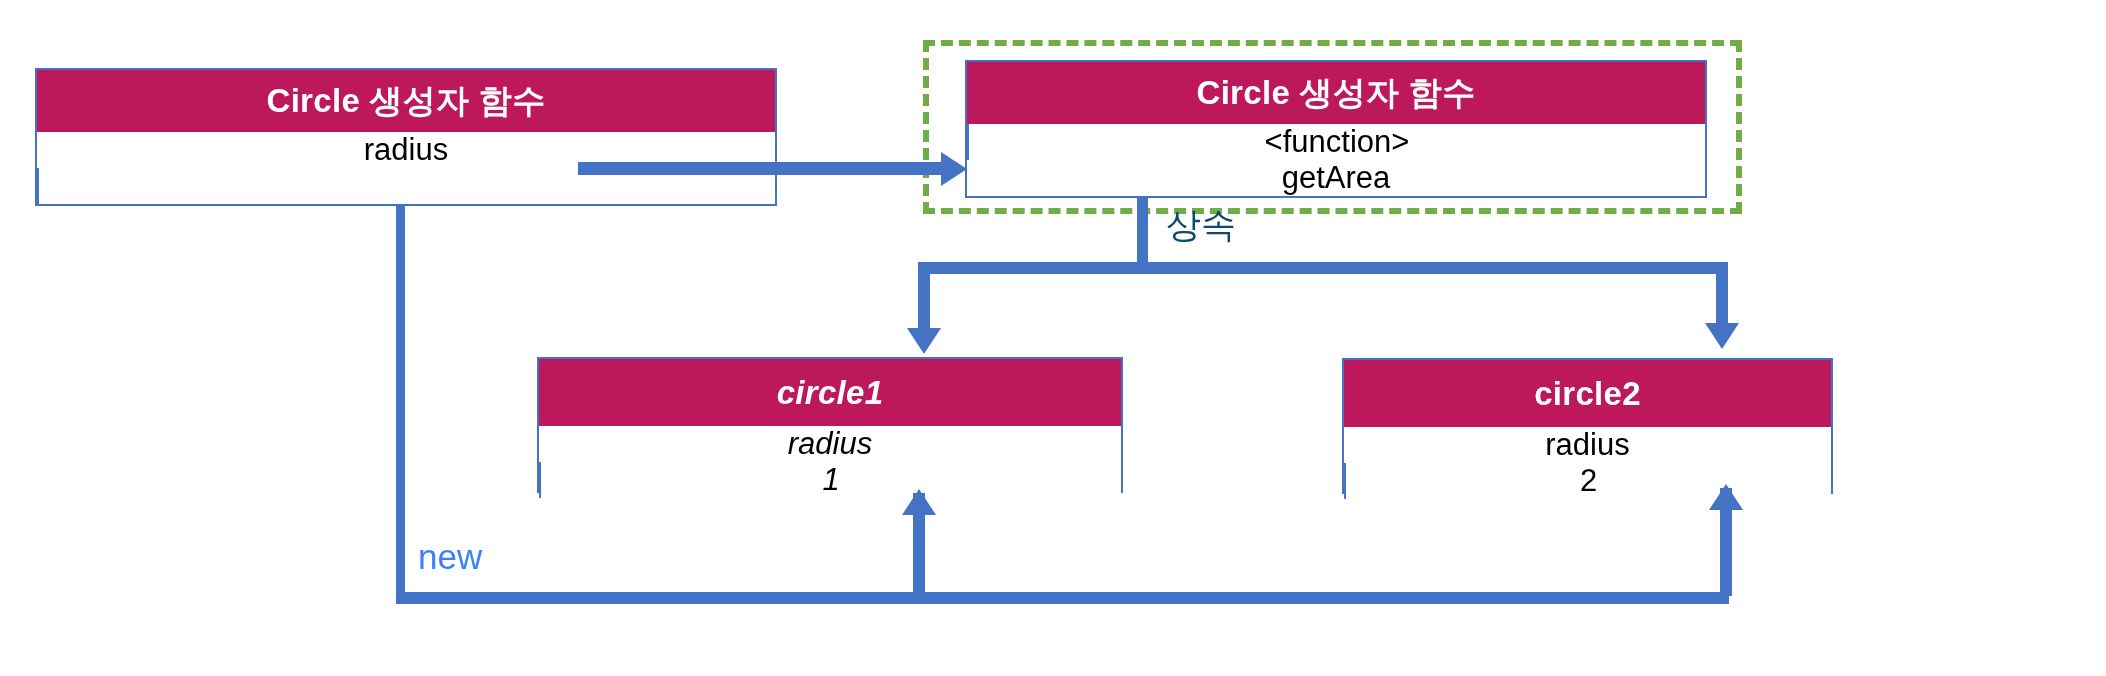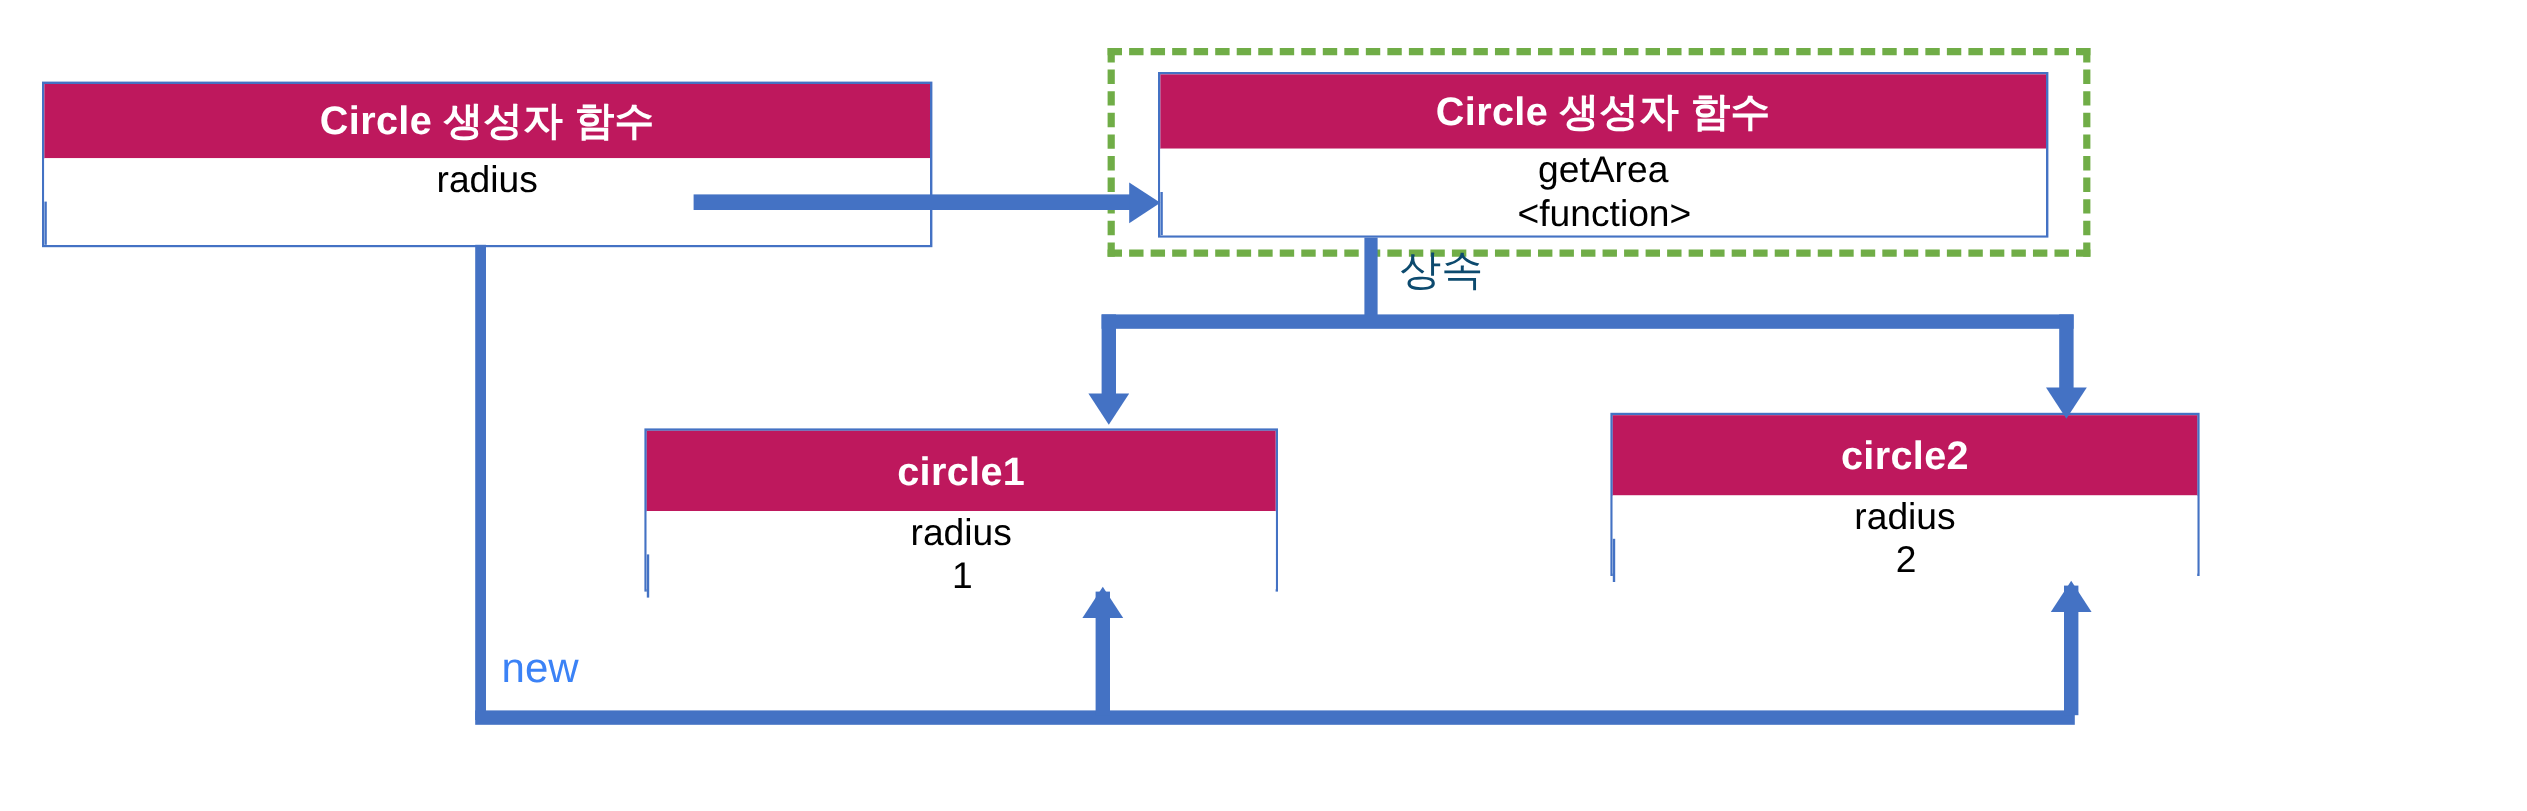--- a/index.html
+++ b/index.html
@@ -58,26 +58,26 @@
   #box-ctor-left  { left: 35px;  top: 68px;  width: 742px; height: 138px; }
   #box-ctor-left .hdr  { height: 62px; font-size: 33px; }
   #box-ctor-left .body { height: 72px; }
   #box-ctor-left .cell { font-size: 31px; }
 
   #box-ctor-proto { left: 965px; top: 60px;  width: 742px; height: 138px; }
   #box-ctor-proto .hdr  { height: 62px; font-size: 33px; }
   #box-ctor-proto .body { height: 72px; }
   #box-ctor-proto .cell { font-size: 31px; }
 
-  #box-circle1 { left: 537px; top: 357px; width: 528px; height: 136px; }
+  #box-circle1 { left: 537px; top: 357px; width: 586px; height: 136px; font-style: italic; }
   #box-circle1 .hdr  { height: 67px; font-size: 33px; }
   #box-circle1 .body { height: 65px; }
   #box-circle1 .cell { font-size: 31px; }
 
-  #box-circle2 { left: 1342px; top: 344px; width: 491px; height: 136px; }
+  #box-circle2 { left: 1342px; top: 358px; width: 491px; height: 136px; }
   #box-circle2 .hdr  { height: 67px; font-size: 33px; }
   #box-circle2 .body { height: 65px; }
   #box-circle2 .cell { font-size: 31px; }
 
   
   #proto-region {
     position: absolute;
     left: 923px;
     top: 40px;
     width: 819px;
@@ -169,22 +169,22 @@
     <div class="hdr">Circle 생성자 함수</div>
     <div class="body">
       <div class="cell">radius</div>
       <div class="cell sep"></div>
     </div>
   </div>
 
   <div class="objbox" id="box-ctor-proto">
     <div class="hdr">Circle 생성자 함수</div>
     <div class="body">
+      <div class="cell sep">&lt;function&gt;</div>
       <div class="cell">getArea</div>
-      <div class="cell sep">&lt;function&gt;</div>
     </div>
   </div>
 
   <div class="objbox" id="box-circle1">
     <div class="hdr">circle1</div>
     <div class="body">
       <div class="cell">radius</div>
       <div class="cell sep">1</div>
     </div>
   </div>

